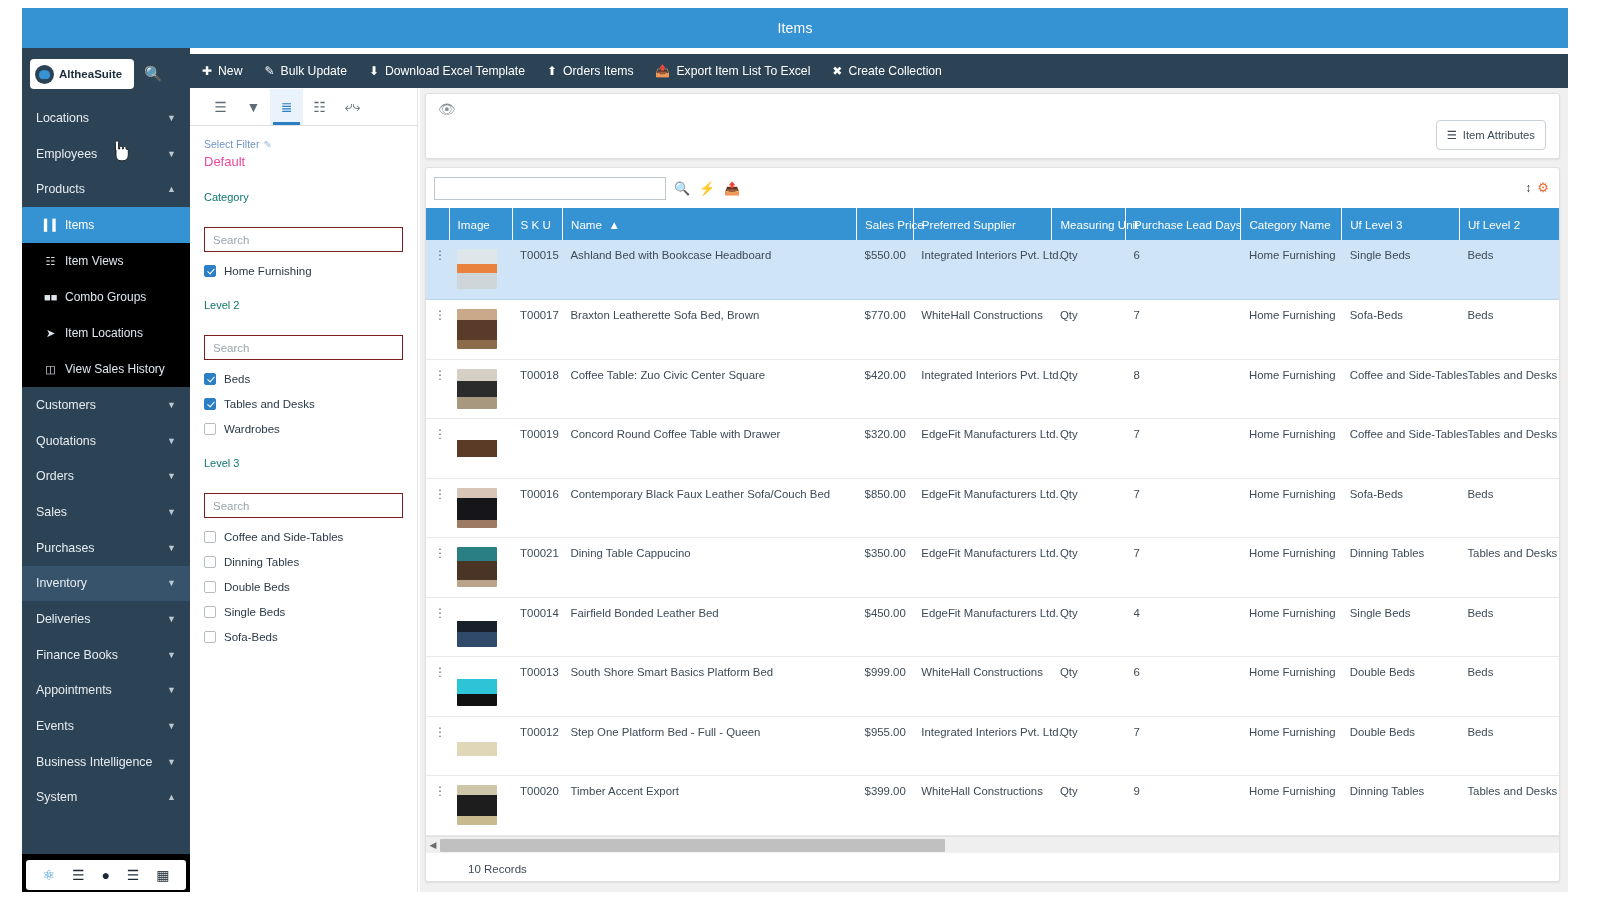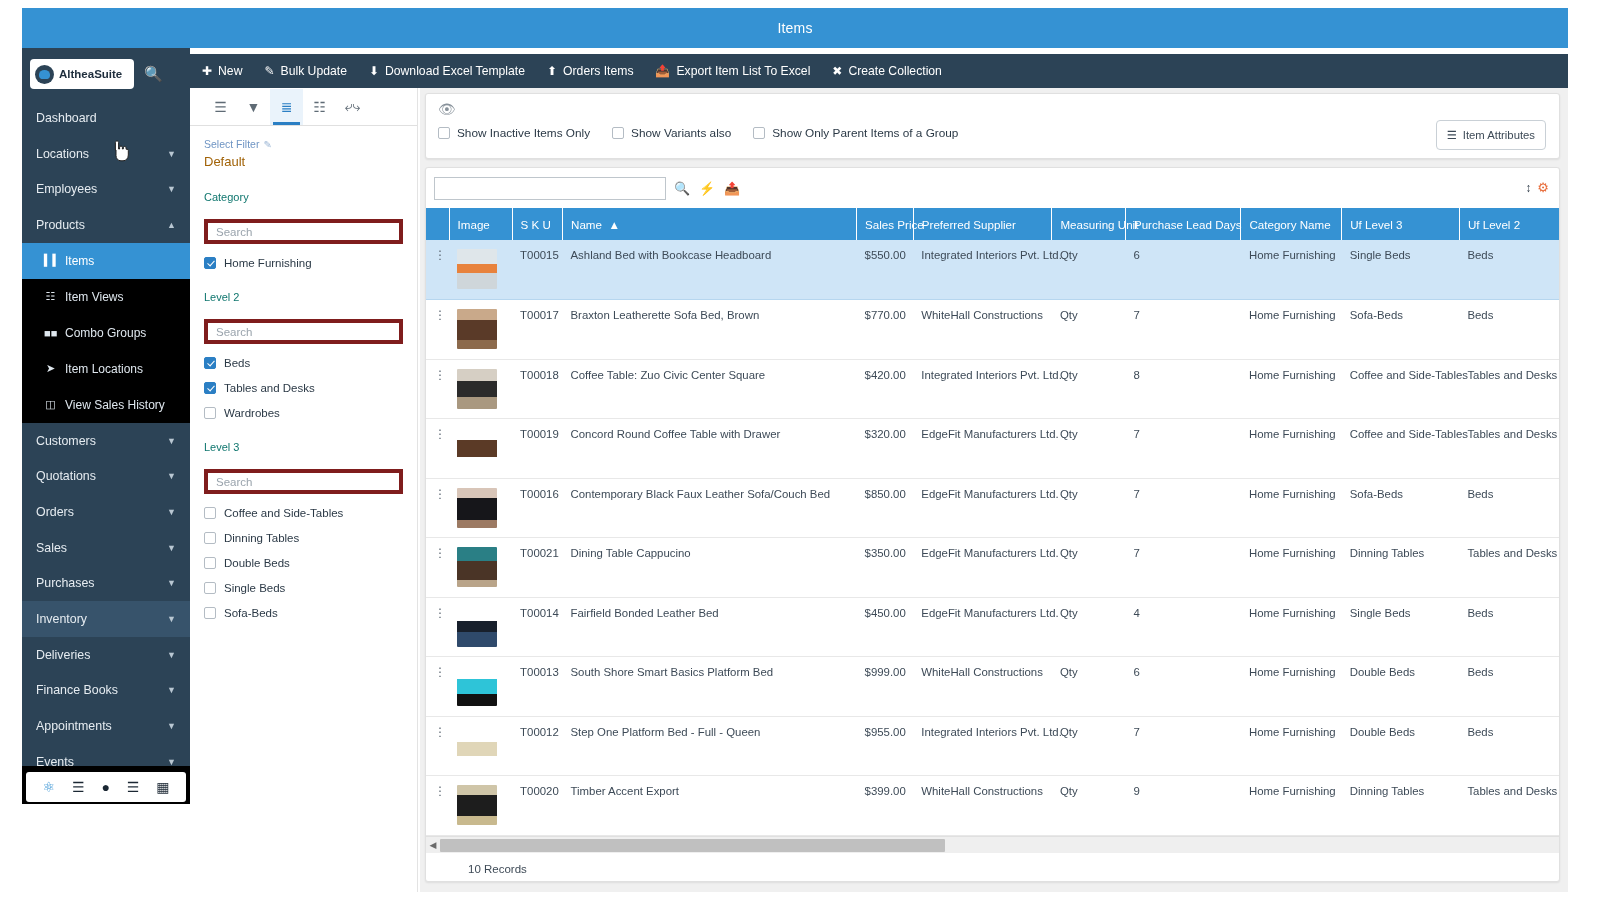--- a/index.html
+++ b/index.html
@@ -22,21 +22,21 @@
     background: #3592d3;
     display: flex; align-items: center; justify-content: center;
   }
   .titlebar .title {
     color: #ffffff; font-size: 14px; letter-spacing: .2px;
   }
 
   
   .sidebar {
     position: absolute; left: 22px; top: 48px;
-    width: 168px; height: 756px;
+    width: 168px; height: 844px;
     background: #2c4356;
     overflow: hidden;
   }
   .brandrow {
     height: 52px; display: flex; align-items: center;
     padding: 0 8px;
   }
   .brandbox {
     background: #ffffff; border-radius: 4px;
     height: 30px; min-width: 104px;
@@ -126,26 +126,26 @@
   .vtab.active { background: #eaf3fb; color: #2b7fc4; }
   .vtab.active:after {
     content: ''; position: absolute; left: 3px; right: 3px; bottom: 0;
     height: 2.5px; background: #2b7fc4;
   }
   .fpbody { padding: 12px 14px 0 14px; background: #fff; height: 766px; }
   .selfilter {
     font-size: 10.5px; color: #6f95c4; display: flex; align-items: center; gap: 4px;
   }
   .selfilter .pen { color: #9fb8d6; font-size: 10px; }
-  .filtname { font-size: 13px; color: #a16207; margin-top: 4px; }
+  .filtname { font-size: 13px; color: #ec4899; margin-top: 4px; }
   .fsection { margin-top: 22px; }
   .fslabel { font-size: 11px; font-weight: normal; color: #0f766e; }
   .fsearch {
-    margin-top: 16px; width: 100%; height: 25px;
-    border: 4px solid #7f1d1d; background: #fff;
+    margin-top: 24px; width: 100%; height: 25px;
+    border: 1px solid #7f1d1d; background: #fff;
     font-size: 11.5px; color: #222; padding: 0 8px;
     font-family: "Liberation Sans", sans-serif;
   }
   .fsearch::placeholder { color: #9aa4ad; }
   .coption {
     display: flex; align-items: center; gap: 8px;
     margin-top: 13px; font-size: 11.5px; color: #2b3946;
   }
   .cbox {
     width: 12px; height: 12px; border: 1px solid #b4bcc4; background: #fff;
@@ -259,23 +259,20 @@
     <div class="brandrow">
       <div class="brandbox">
         <span class="brandlogo"></span>
         <span class="brandtext">AltheaSuite</span>
       </div>
       <span class="searchicon">🔍</span>
     </div>
 
     <div>
       <div class="navitem">
-        <span>Dashboard</span>
-      </div>
-      <div class="navitem">
         <span>Locations</span>
         <span class="chev">▼</span>
       </div>
       <div class="navitem">
         <span>Employees</span>
         <span class="chev">▼</span>
       </div>
       <div class="navitem">
         <span>Products</span>
         <span class="chev">▲</span>
@@ -474,34 +471,20 @@
           <span>Sofa-Beds</span>
         </div>
       </div>
     </div>
   </div>
 
   <div class="main">
 
     <div class="optcard">
       <span class="eyeoff">👁</span>
-      <div class="optrow">
-        <div class="opt">
-          <span class="cbox"></span>
-          <span>Show Inactive Items Only</span>
-        </div>
-        <div class="opt">
-          <span class="cbox"></span>
-          <span>Show Variants also</span>
-        </div>
-        <div class="opt">
-          <span class="cbox"></span>
-          <span>Show Only Parent Items of a Group</span>
-        </div>
-      </div>
       <div class="attrbtn">
         <span>☰</span>
         <span>Item Attributes</span>
       </div>
     </div>
 
     <div class="gridcard">
       <div class="searchrow">
         <input class="sinput" placeholder="" style="">
         <span class="sicons">

